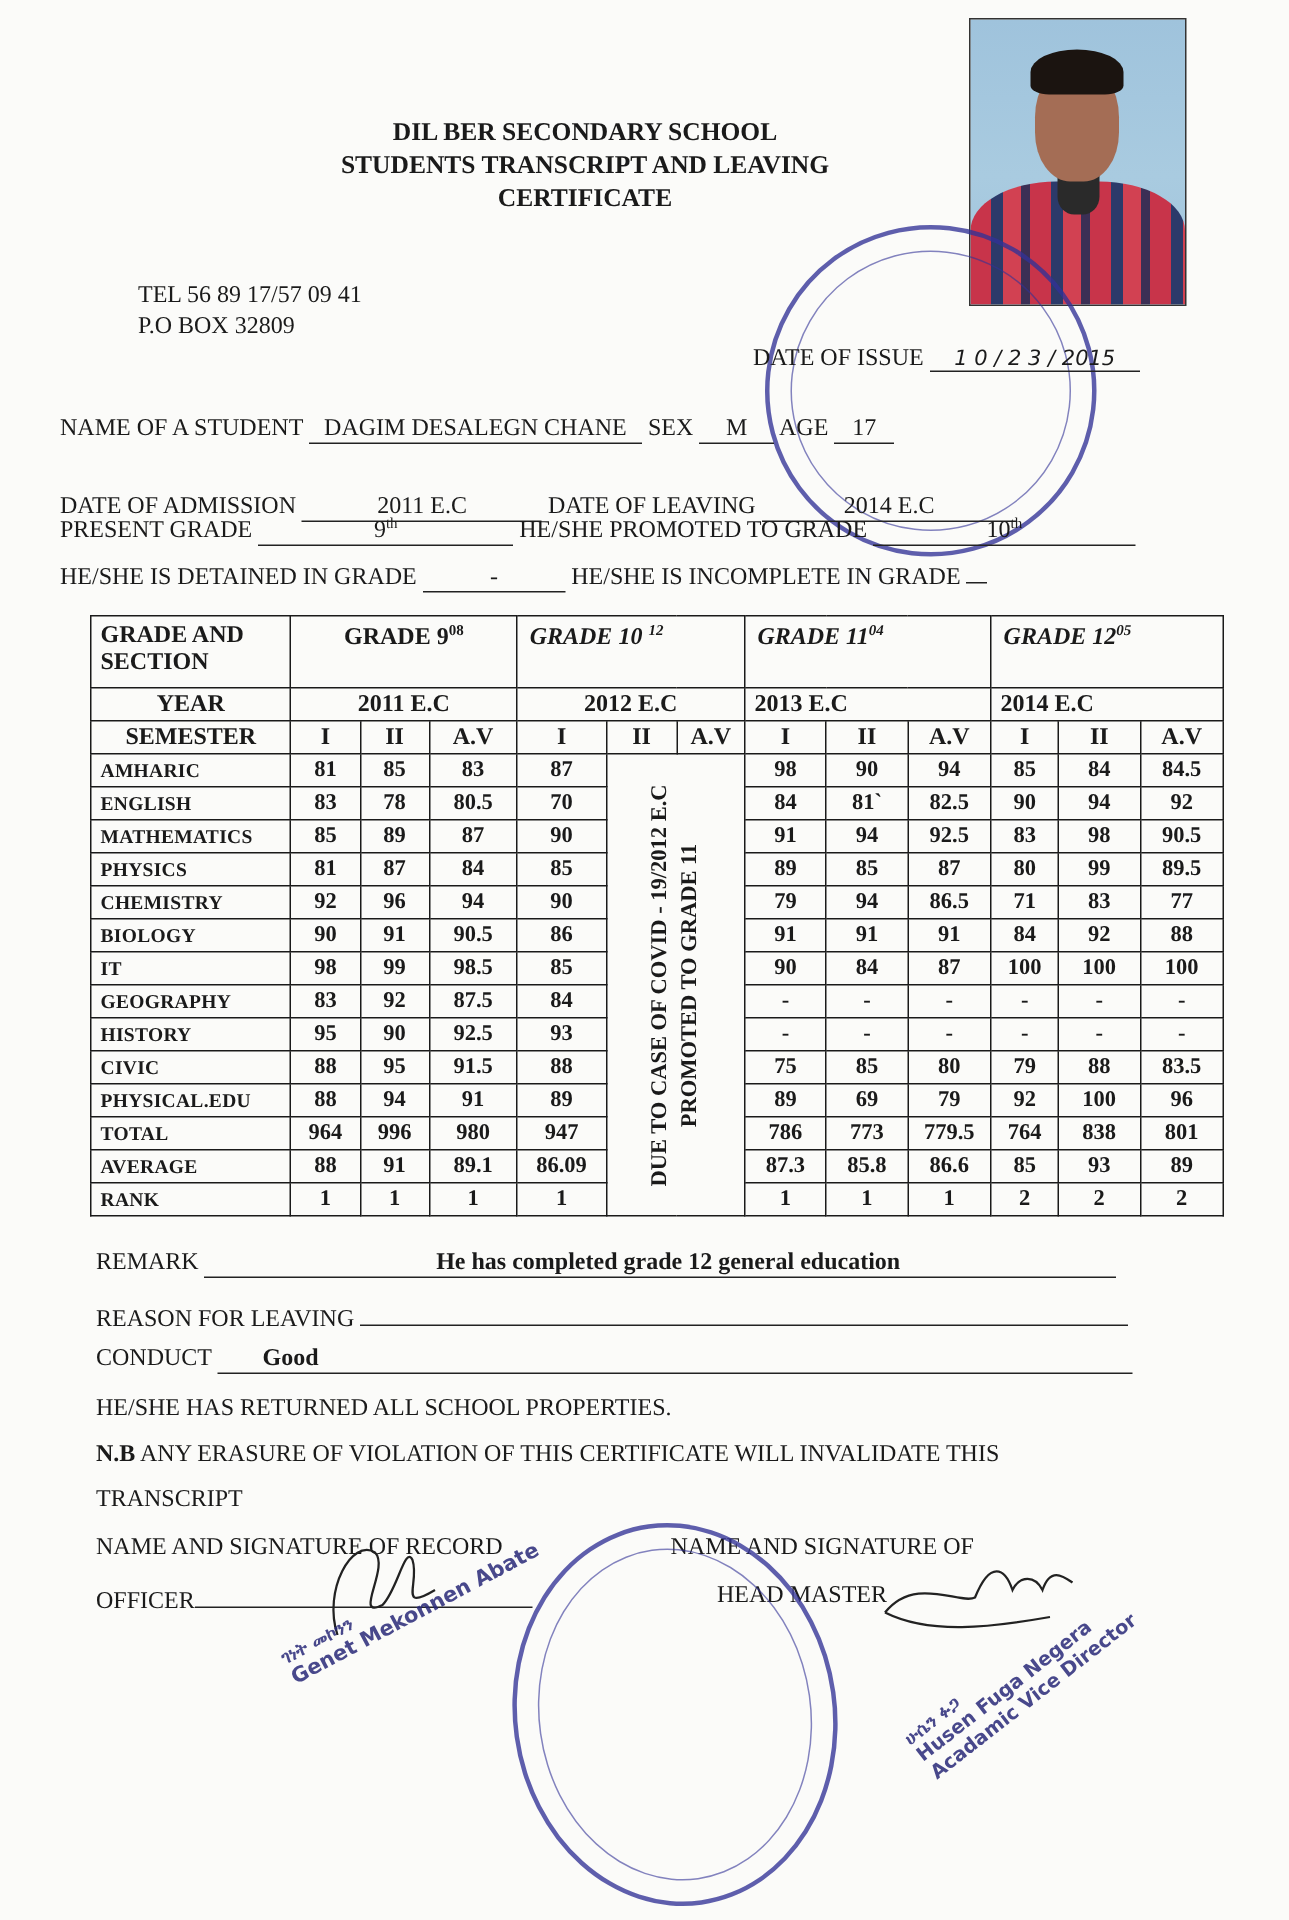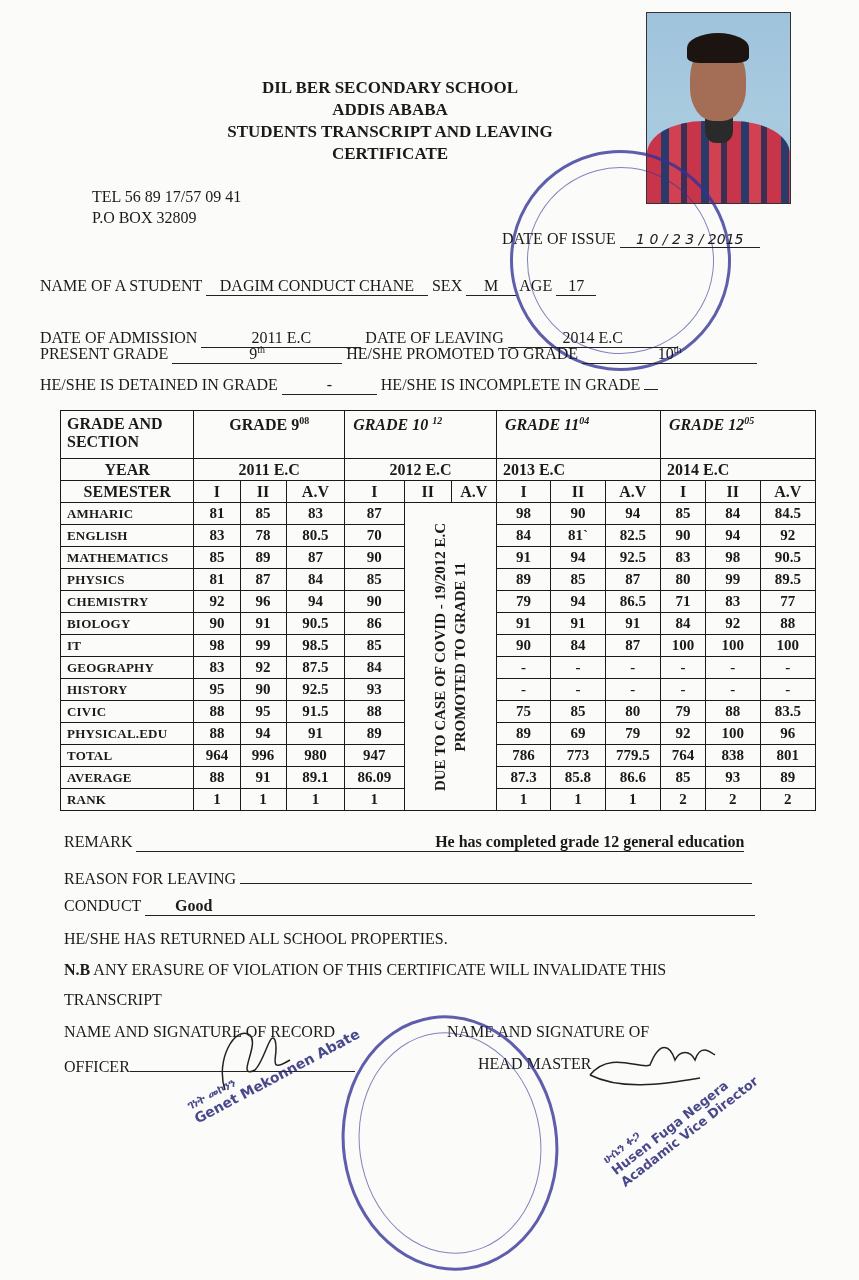--- a/index.html
+++ b/index.html
@@ -35,21 +35,20 @@
                 width:280px; text-align:center; font-size:15px; line-height:20px; font-weight:bold; }
   sup { font-size:10px; }
   .foot { left:64px; font-size:16px; white-space:nowrap; }
   .sig { font-family:"DejaVu Sans", sans-serif; color:rgba(40,40,120,0.85); font-weight:bold; }
 </style>
 </head>
 <body>
 
 <div class="abs hdr" style="top:77px;">
   <div>DIL BER SECONDARY SCHOOL</div>
-  <div>ADDIS ABABA</div>
   <div>STUDENTS TRANSCRIPT AND LEAVING</div>
   <div>CERTIFICATE</div>
 </div>
 
 <div class="abs photo">
   <div class="shirt"></div>
   <div class="neck"></div>
   <div class="head"></div>
   <div class="hair"></div>
 </div>
@@ -63,21 +62,21 @@
   <div>P.O BOX 32809</div>
 </div>
 
 <div class="abs line" style="left:502px; top:230px;">
   <span>DATE OF ISSUE</span>
   <span class="fill" style="width:140px; font-style:italic; font-family:'DejaVu Sans',sans-serif; font-size:14px;">1 0 / 2 3 / 2015</span>
 </div>
 
 <div class="abs line" style="left:40px; top:277px;">
   <span>NAME OF A STUDENT</span>
-  <span class="fill" style="width:222px;">DAGIM  CONDUCT CHANE</span>
+  <span class="fill" style="width:222px;">DAGIM  DESALEGN CHANE</span>
   <span>SEX</span>
   <span class="fill" style="width:50px;">M</span>
   <span>AGE</span>
   <span class="fill" style="width:40px;">17</span>
 </div>
 
 <div class="abs line" style="left:40px; top:313px;margin-top:16px;">
   <span>DATE OF ADMISSION</span>
   <span class="fill" style="width:160px;">2011  E.C</span>
   <span>DATE OF LEAVING</span>
@@ -329,21 +328,21 @@
         <td>1</td>
         <td>2</td>
         <td>2</td>
         <td>2</td>
       </tr>
     </tbody>
 </table>
 
 <div class="abs foot" style="top:833px;">
   <span>REMARK</span>
-  <span class="fill" style="width:608px; text-align:right; font-weight:bold; padding-left:10px; box-sizing:border-box;">He has completed grade 12 general education</span>
+  <span class="fill" style="width:608px; text-align:center; font-weight:bold; padding-left:10px; box-sizing:border-box;">He has completed grade 12 general education</span>
 </div>
 <div class="abs foot" style="top:865px;">
   <span>REASON FOR LEAVING</span>
   <span class="fill" style="width:512px; height:18px;"></span>
 </div>
 <div class="abs foot" style="top:897px;">
   <span>CONDUCT</span>
   <span class="fill" style="width:610px; text-align:left; padding-left:30px; box-sizing:border-box; font-weight:bold;">Good</span>
 </div>
 <div class="abs foot" style="top:930px;font-family:Liberation Serif, serif;">HE/SHE HAS RETURNED ALL SCHOOL PROPERTIES.</div>

